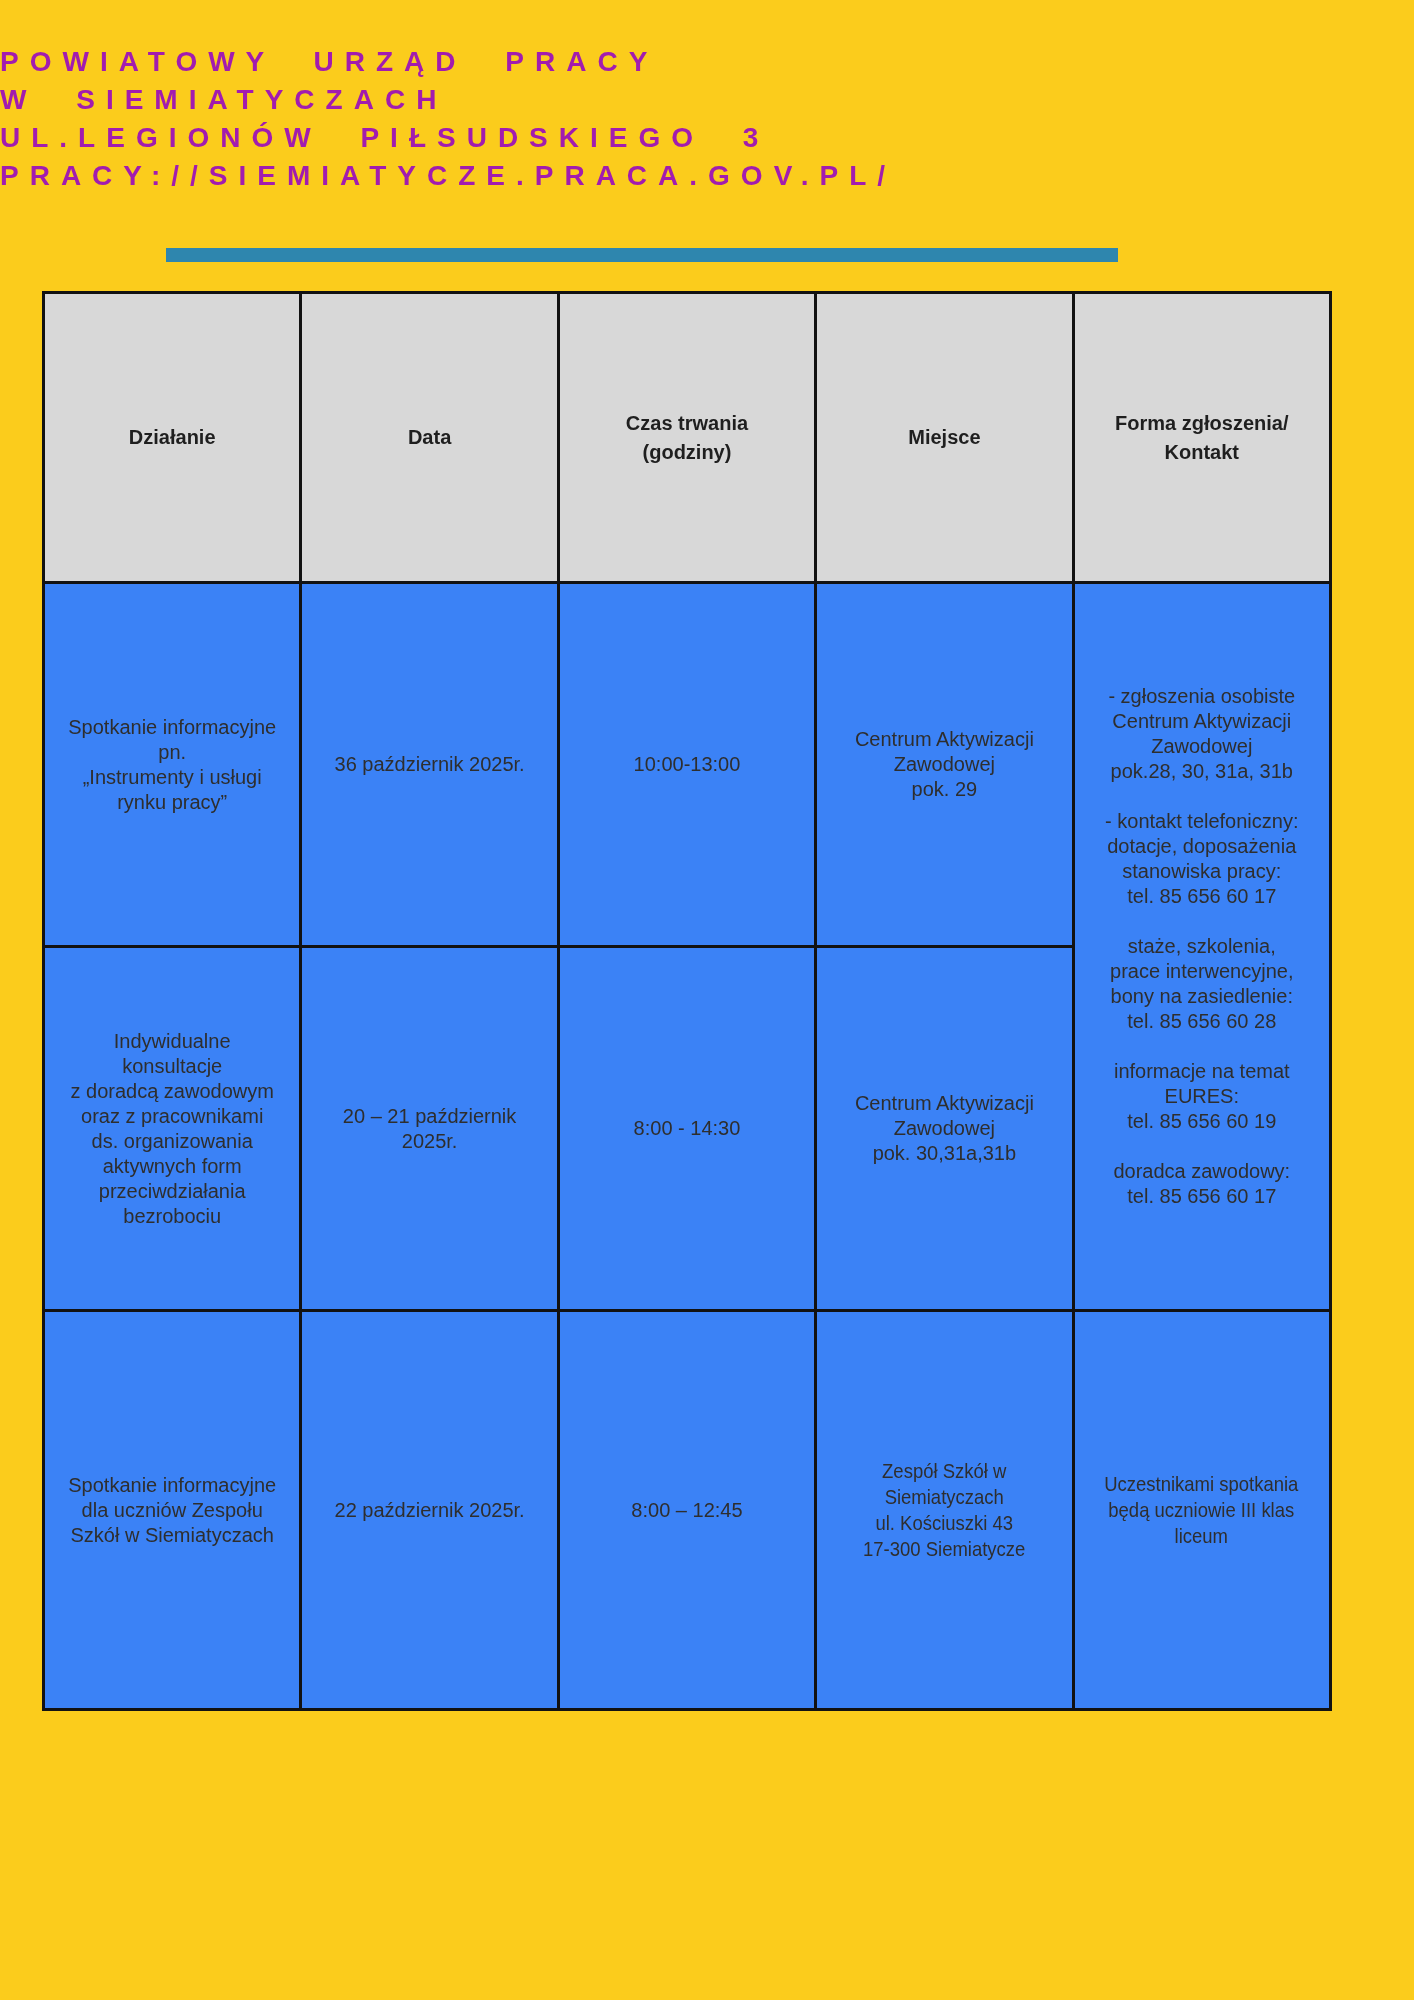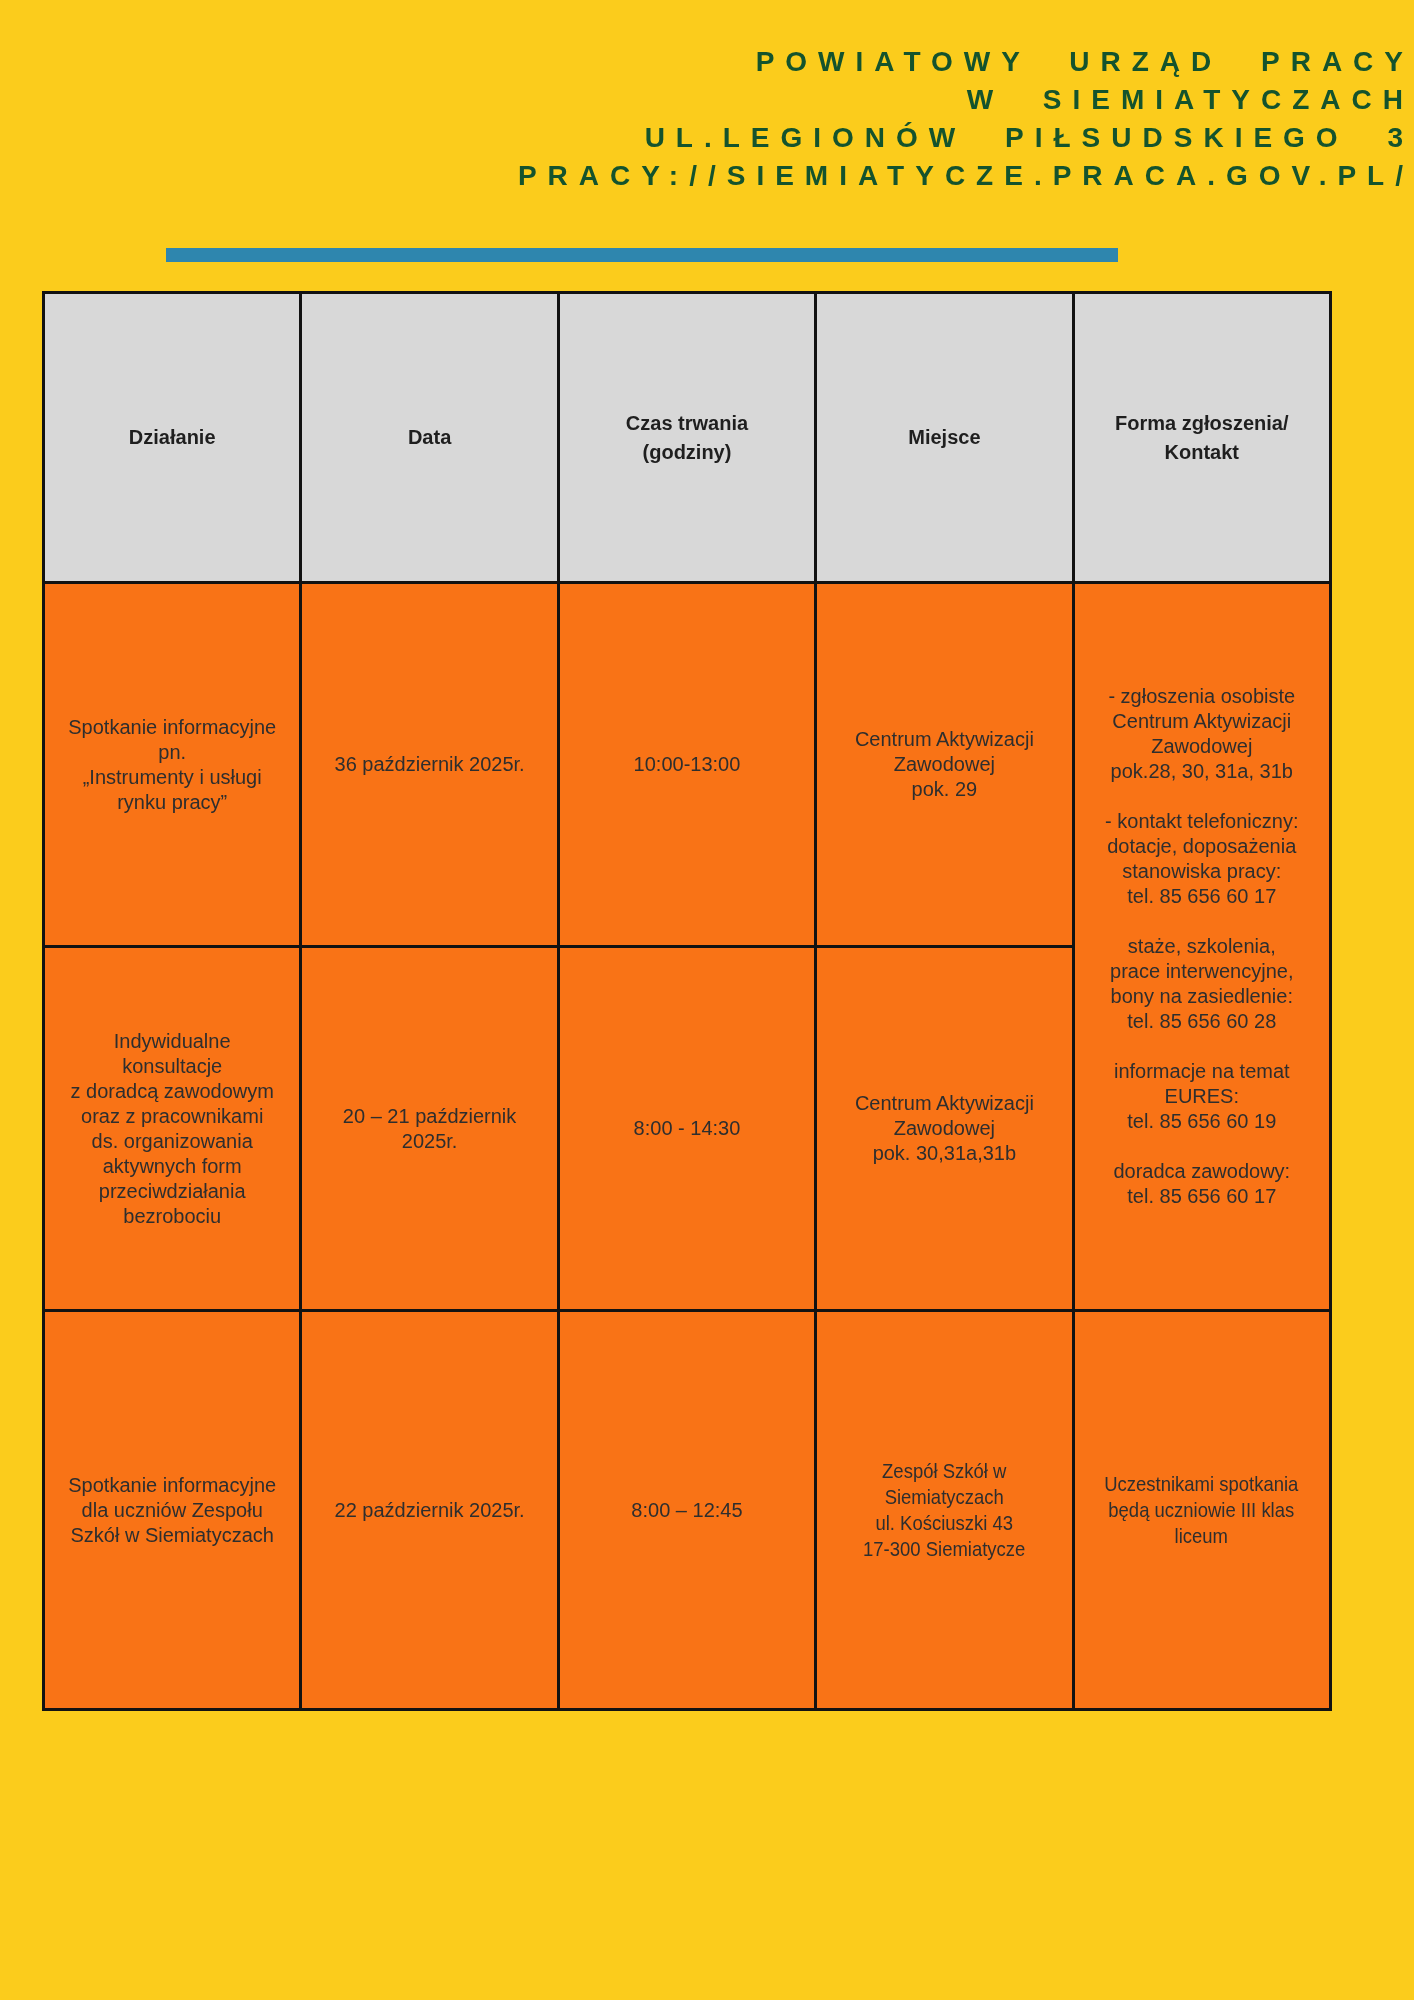--- a/index.html
+++ b/index.html
@@ -10,22 +10,22 @@
     height: 2000px;
     background: #fbcc1c;
     font-family: "Liberation Sans", "DejaVu Sans", sans-serif;
     overflow: hidden;
   }
   .letterhead {
     position: absolute;
     top: 43px;
     left: 0;
     width: 100%;
-    text-align: right;
-    color: #14532d;
+    text-align: left;
+    color: #a21caf;
     font-weight: 700;
     font-size: 28px;
     line-height: 38px;
     letter-spacing: 11px;
     word-spacing: 20px;
   }
   .divider-bar {
     position: absolute;
     left: 166px;
     top: 248px;
@@ -51,21 +51,21 @@
   }
   .schedule th {
     background: #d8d8d8;
     color: #1f1f1f;
     font-size: 20px;
     font-weight: 700;
     height: 290px;
     line-height: 1.45;
   }
   .schedule td {
-    background: #f97316;
+    background: #3b82f6;
     color: #2e2e2e;
     font-size: 20px;
     line-height: 1.25;
   }
   tr.row-1 td, tr.row-2 td { height: 364px; }
   tr.row-3 td { height: 399px; }
   .condensed {
     display: inline-block;
     transform: scaleX(0.88);
     transform-origin: center;

